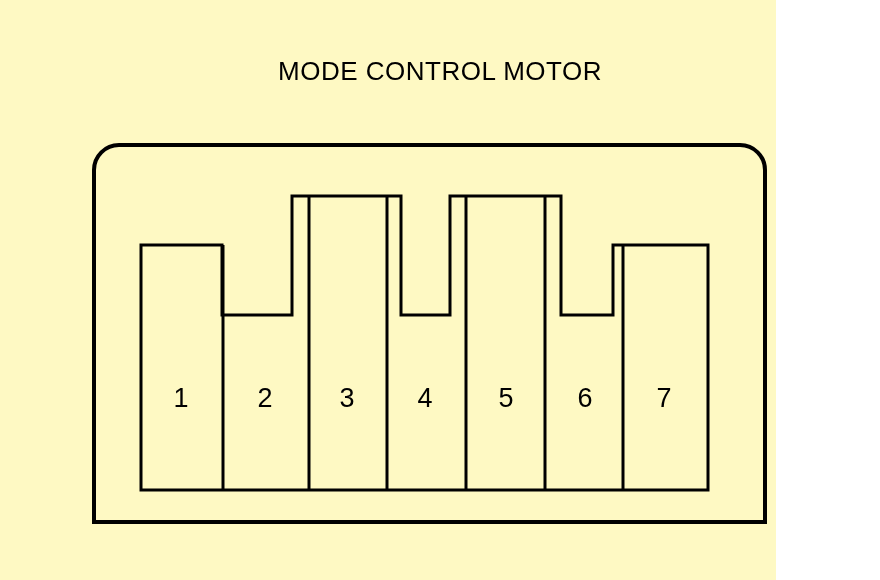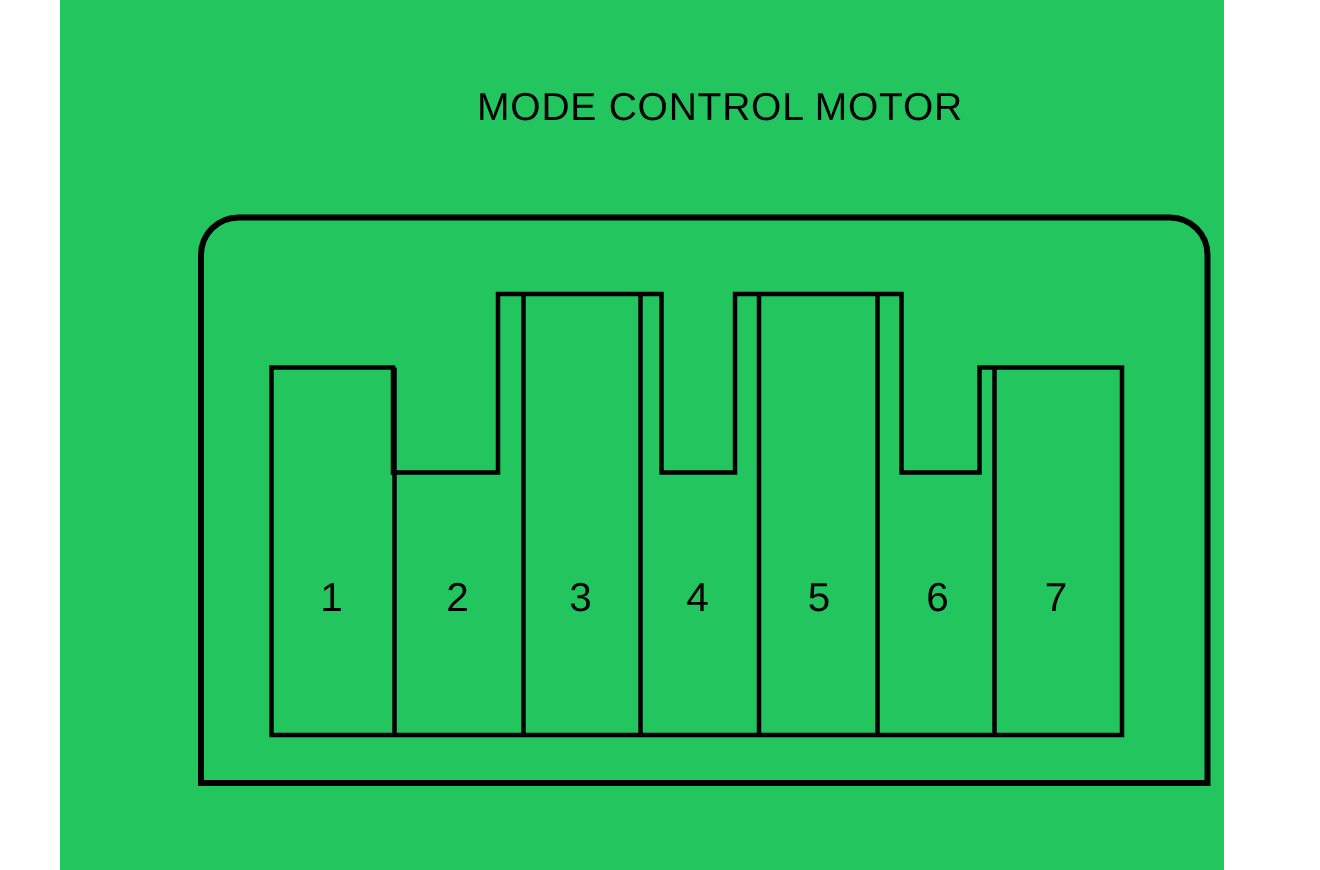--- a/index.html
+++ b/index.html
@@ -4,24 +4,23 @@
 <style>
   html, body {
     margin: 0;
     padding: 0;
     background: #ffffff;
   }
   #page {
     position: relative;
     width: 776px;
     height: 580px;
-    background: #22c55e;
+    background: #fef9c3;
     overflow: hidden;
     font-family: "Liberation Sans", sans-serif;
-    margin-left: 40px;
   }
   #diagram-title {
     position: absolute;
     left: 0;
     top: 56px;
     width: 880px;
     text-align: center;
     font-family: "Liberation Sans", sans-serif;
     font-size: 26px;
     font-weight: 400;

